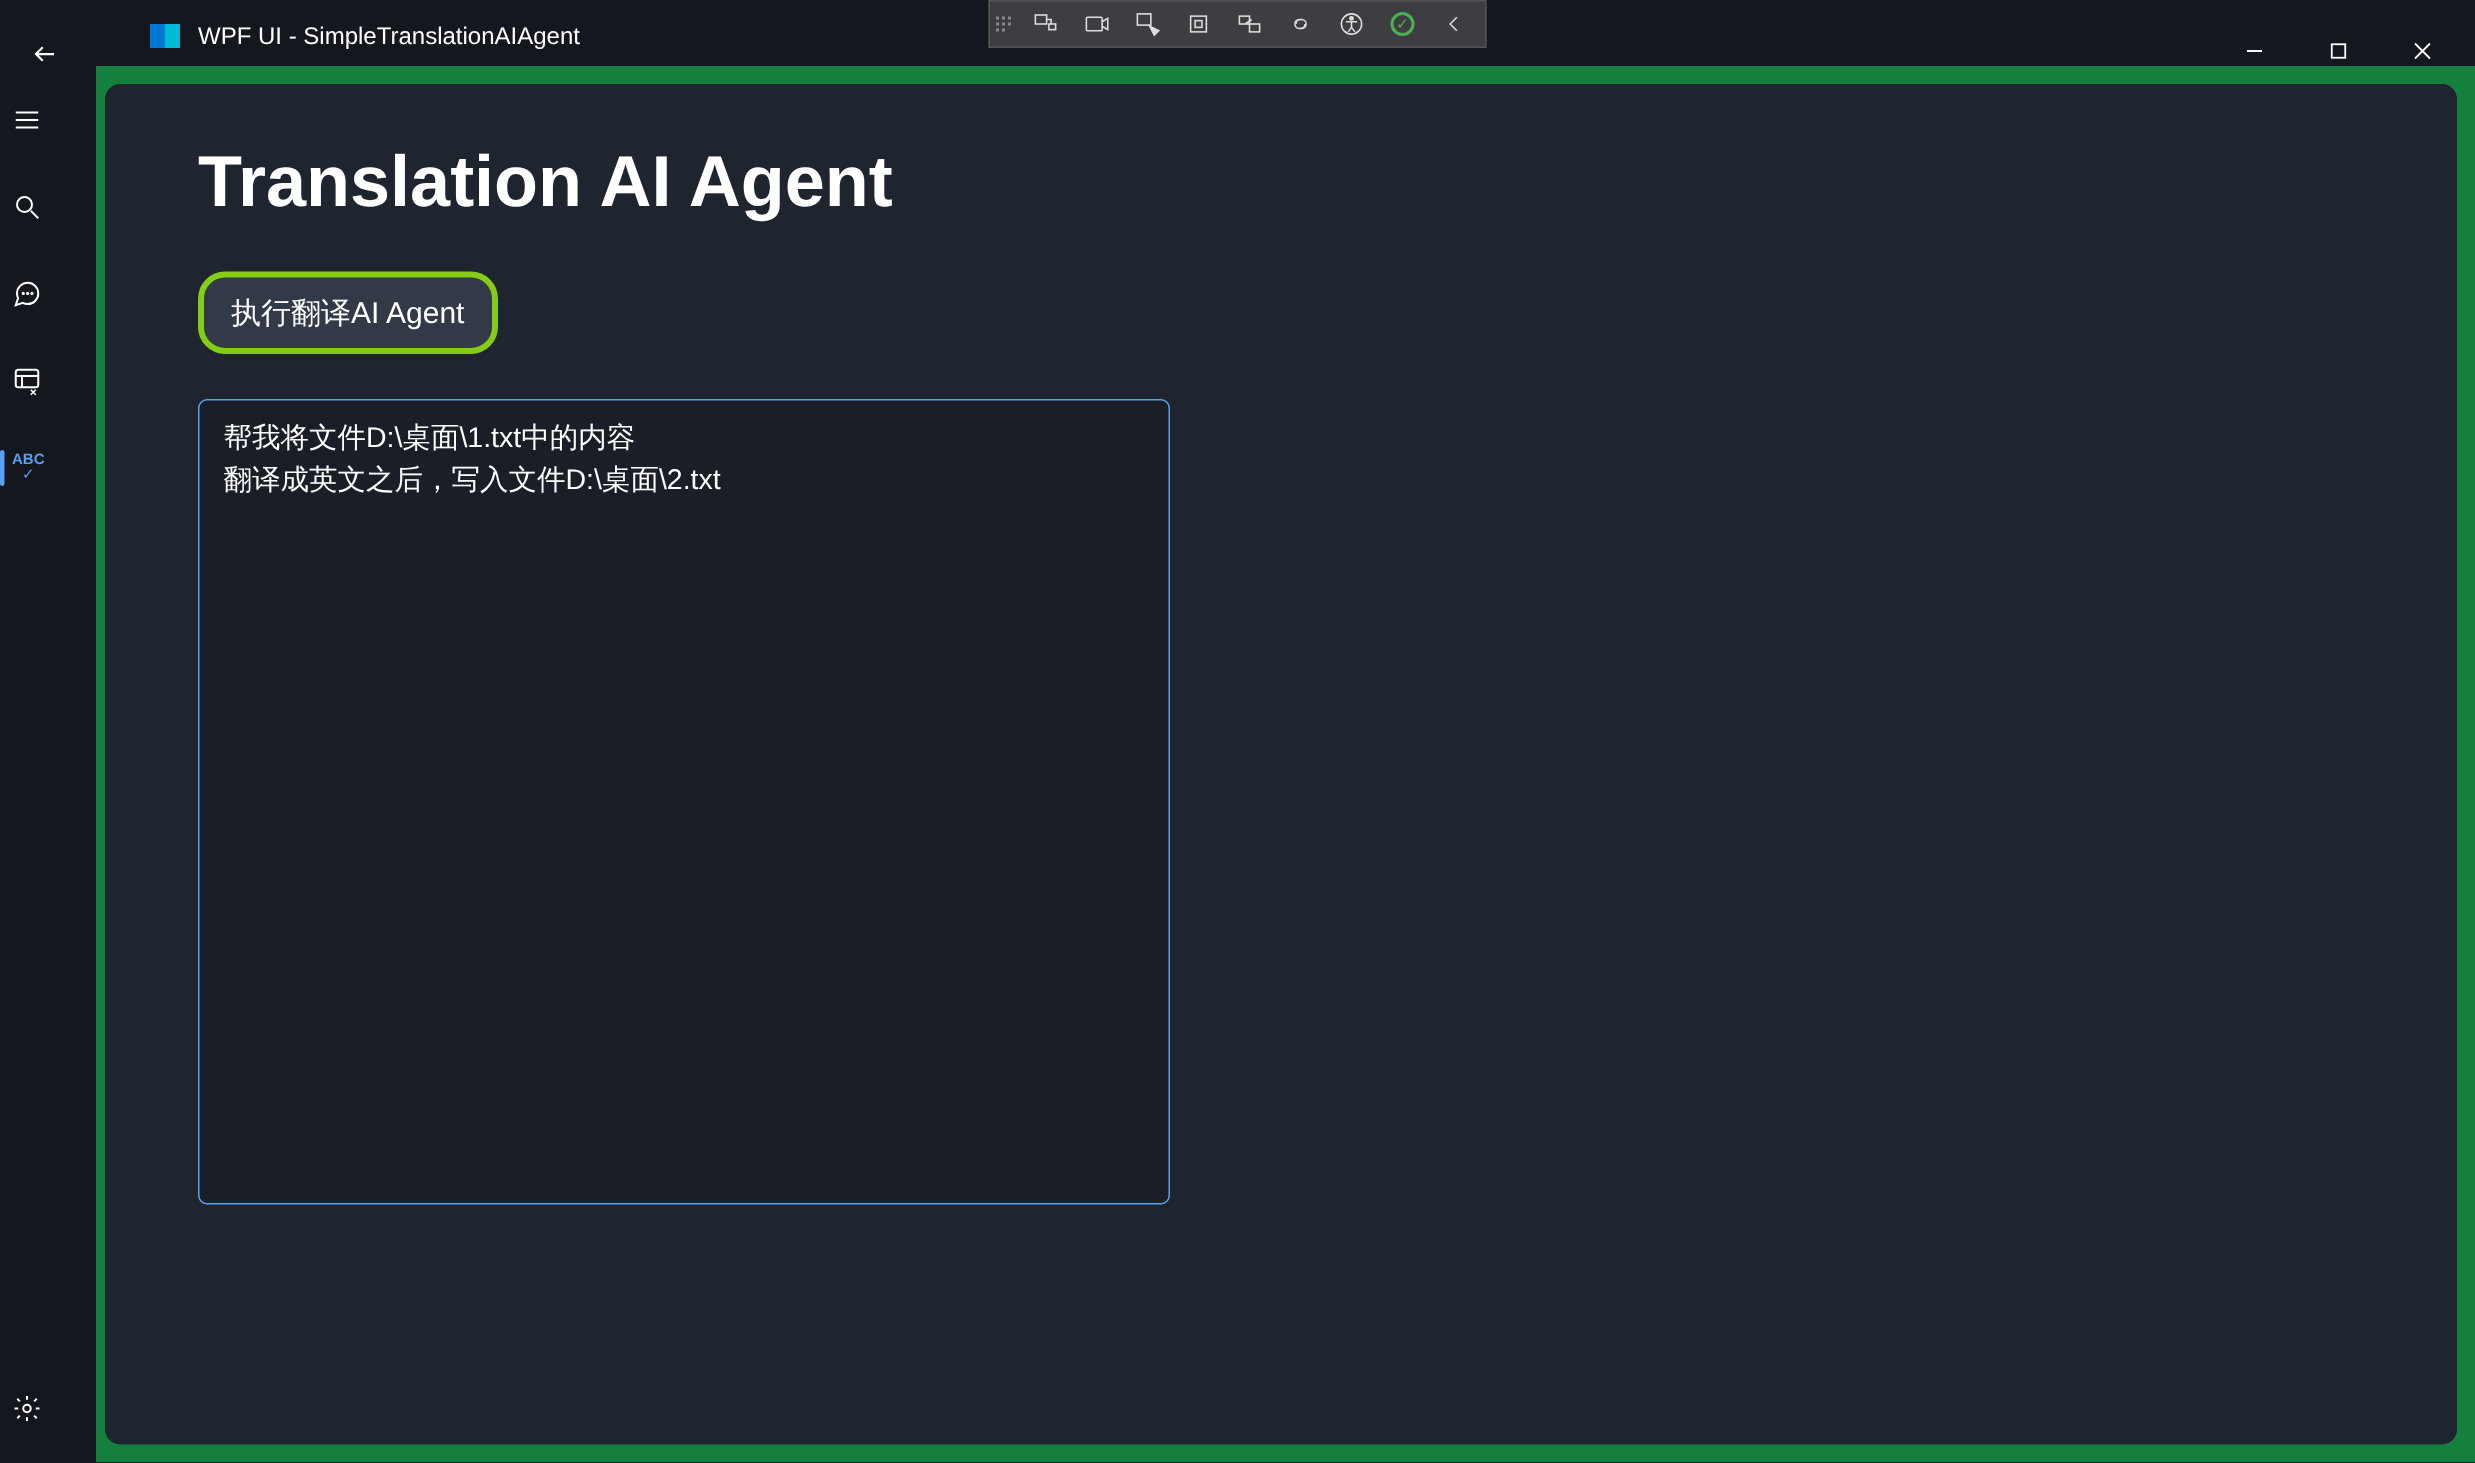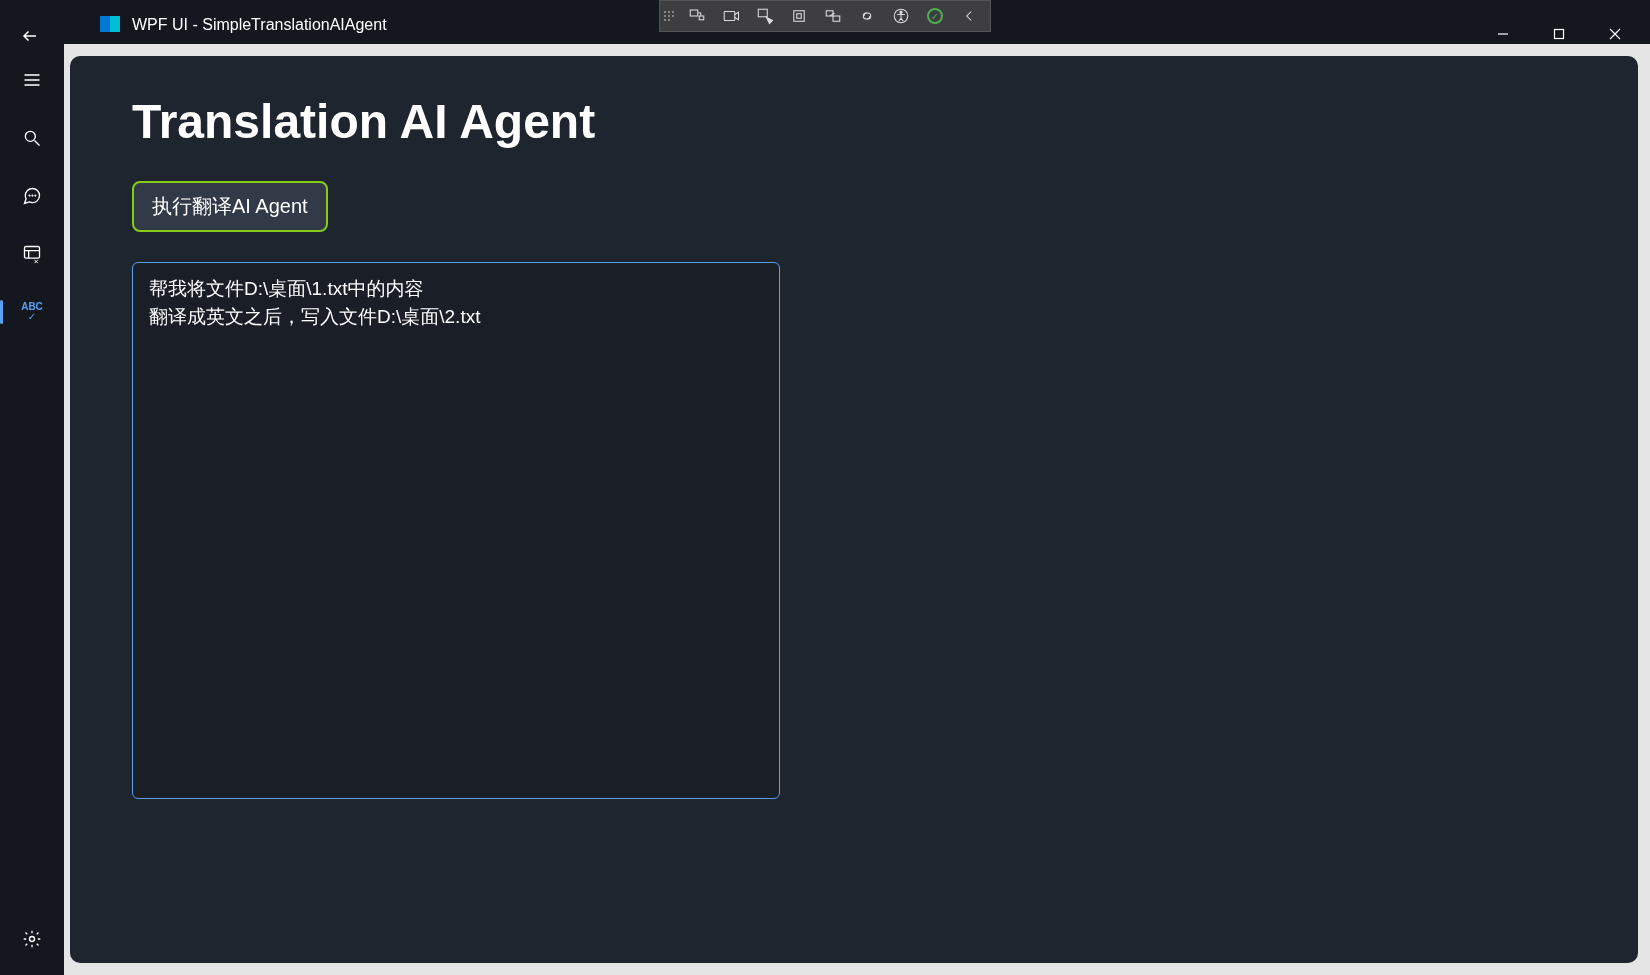--- a/index.html
+++ b/index.html
@@ -122,21 +122,21 @@
     flex-direction: column;
     align-items: center;
     padding-top: 14px;
     flex-shrink: 0;
   }
   .sidebar .side-btn {
     width: 48px;
     height: 44px;
     display: flex;
     align-items: center;
-    justify-content: center;
+    justify-content: flex-start;
     border-radius: 6px;
     cursor: pointer;
     position: relative;
     margin-bottom: 14px;
   }
   .sidebar .side-btn.active::before {
     content: "";
     position: absolute;
     left: -8px;
     top: 10px;
@@ -157,21 +157,21 @@
   .sidebar .abc-check {
     font-size: 10px;
     color: #5aa0f0;
     line-height: 1;
   }
   .sidebar .spacer { flex: 1; }
 
   
   .main {
     flex: 1;
-    background: #e5e5e5;
+    background: #15803d;
     padding: 12px 12px 12px 6px;
   }
   .content-card {
     width: 100%;
     height: 100%;
     background: #1f252e;
     border-radius: 10px;
     padding: 40px 62px;
     overflow: hidden;
   }
@@ -186,25 +186,25 @@
     gap: 120px;
   }
   .col {
     width: 648px;
     display: flex;
     flex-direction: column;
   }
   .section-button {
     align-self: flex-start;
     background: #323a47;
-    border: 2px solid #84cc16;
+    border: 4px solid #84cc16;
     color: #fff;
     font-size: 20px;
     padding: 10px 18px;
-    border-radius: 8px;
+    border-radius: 18px;
     cursor: pointer;
     margin-bottom: 30px;
     font-family: inherit;
   }
   .text-panel {
     height: 537px;
     border-radius: 6px;
     font-size: 19px;
     line-height: 1.5;
     font-family: inherit;

